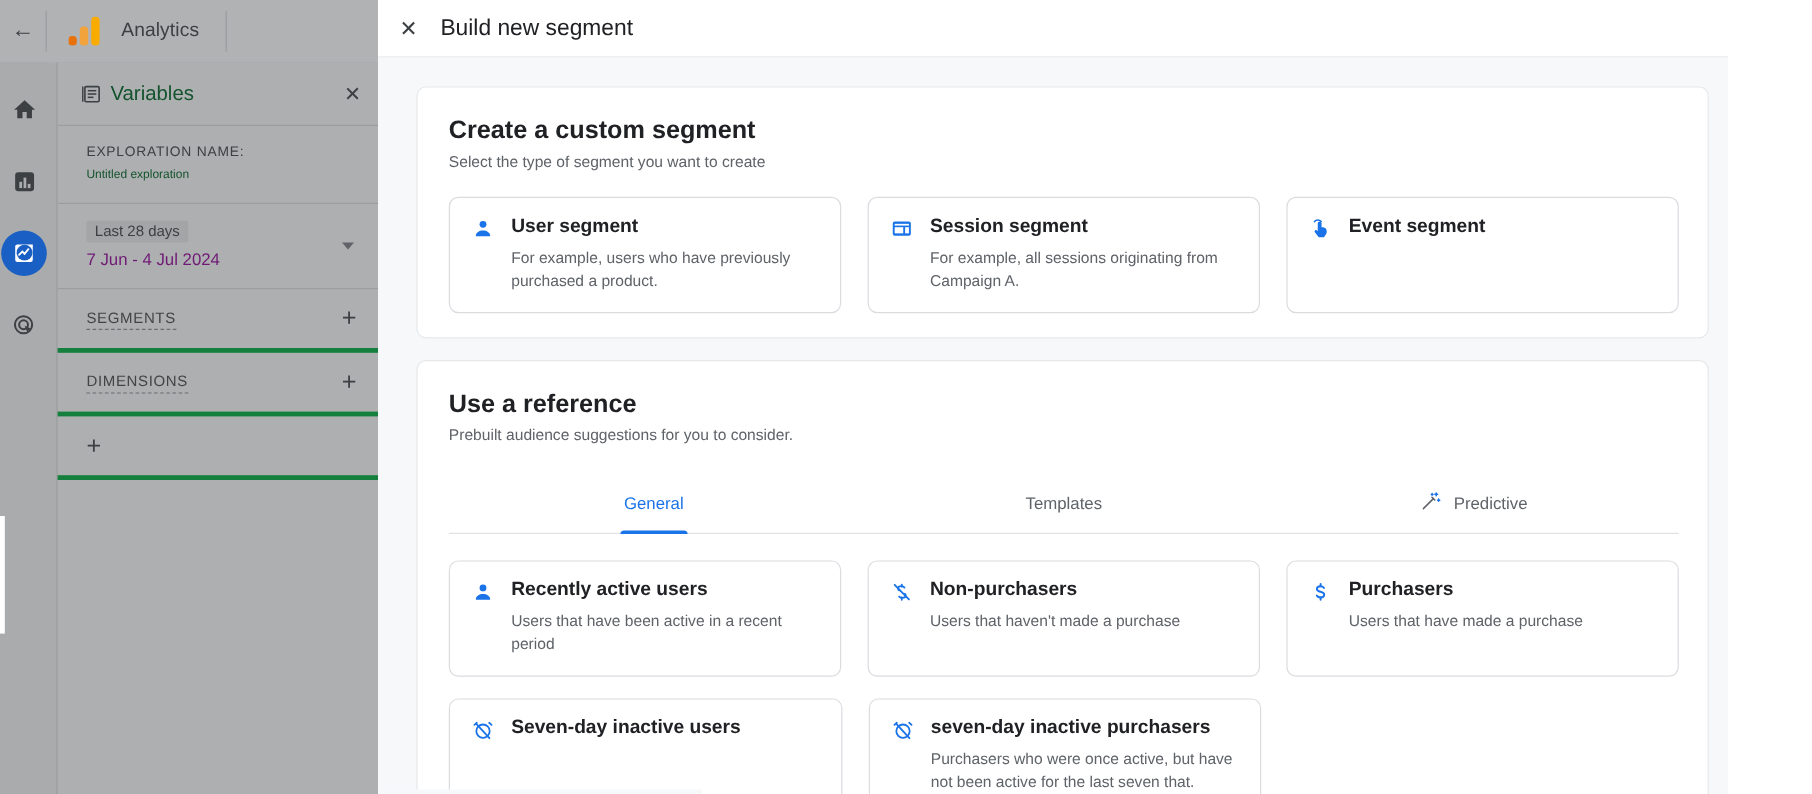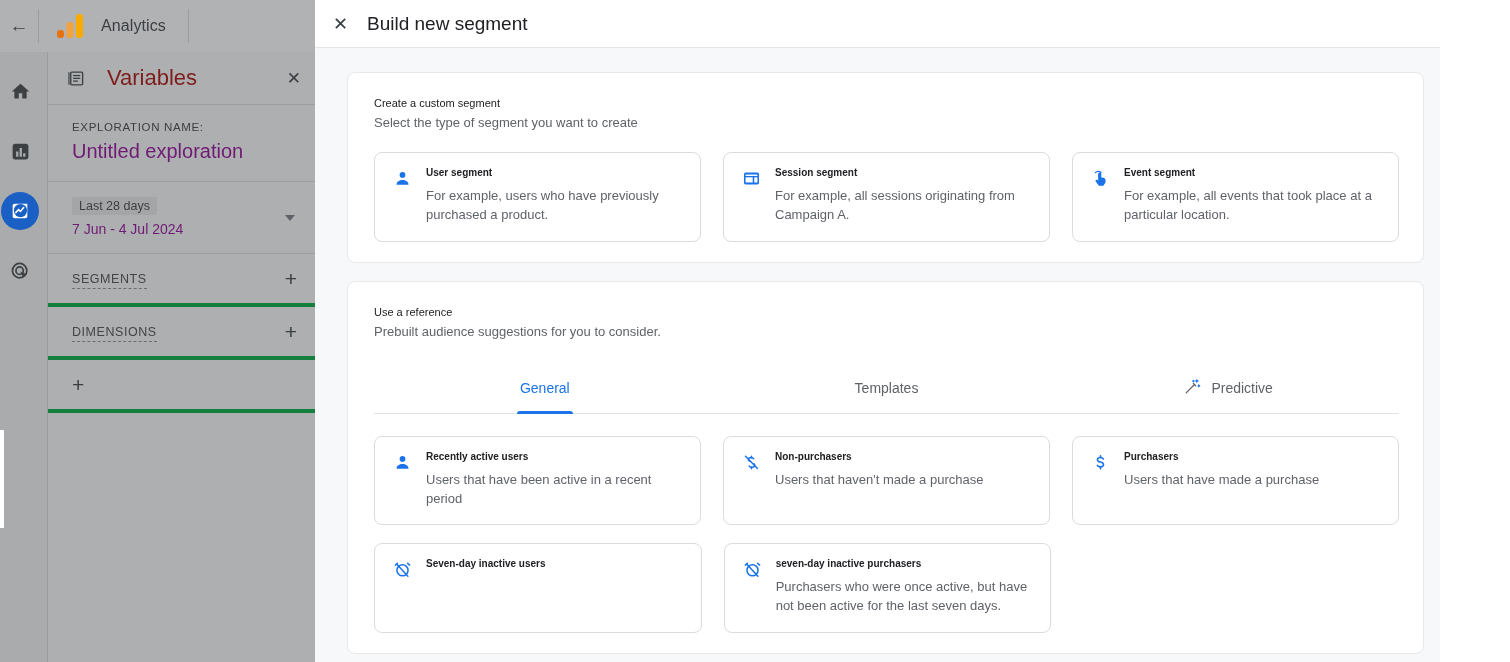--- a/index.html
+++ b/index.html
@@ -48,31 +48,31 @@
 
   .ga-panel {
     position: absolute; left: 47px; top: 52px; width: 268px; height: 610px;
     background: #adafb1; border-left: 1px solid #9a9c9e;
   }
   .panel-head {
     height: 53px; display: flex; align-items: center; padding: 0 14px 0 18px;
     border-bottom: 1px solid #9b9d9f;
   }
   .panel-head .ph-icon { color: #3c4043; display: flex; align-items: center; }
-  .panel-head .ph-title { margin-left: 22px; font-size: 22px; color: #7f1d1d; flex: 1; }
+  .panel-head .ph-title { margin-left: 7px; font-size: 17px; color: #14532d; flex: 1; }
   .panel-head .ph-close { color: #3c4043; font-size: 17px; }
 
   .panel-block {
     padding: 16px 18px 18px 24px; border-bottom: 1px solid #9b9d9f;
   }
   .pb-label {
     font-size: 11.5px; letter-spacing: .65px; color: #3c4043; font-weight: 500;
     text-transform: uppercase;
   }
-  .pb-value { margin-top: 7px; font-size: 20px; color: #701a75; }
+  .pb-value { margin-top: 7px; font-size: 10px; color: #14532d; }
 
   .panel-date {
     padding: 14px 18px 16px 24px; border-bottom: 1px solid #9b9d9f;
     position: relative;
   }
   .pd-chip {
     display: inline-block; background: #a3a5a7; color: #3c4043;
     font-size: 12.5px; padding: 2px 7px; border-radius: 2px; font-weight: 500;
   }
   .pd-range { margin-top: 6px; font-size: 14px; color: #701a75; }
@@ -120,31 +120,31 @@
   .dlg-body {
     position: absolute; left: 0; top: 48px; width: 1125px; height: 614px;
     background: #f6f8fa; padding: 24px 16px 0 32px; overflow: hidden;
   }
 
   .card {
     background: #ffffff; border: 1px solid #e6e8ea; border-radius: 8px;
     padding: 24px 24px 20px 26px;
   }
   .card + .card { margin-top: 18px; }
-  .card-title { font-size: 11px; color: #202124; font-weight: 400; }
+  .card-title { font-size: 21px; color: #202124; font-weight: 700; }
   .card-sub { margin-top: 6px; font-size: 13px; color: #5f6368; }
 
   .tile-row { display: flex; gap: 22px; margin-top: 22px; }
   .tile {
     flex: 1; border: 1px solid #dadce0; border-radius: 8px;
     padding: 14px 16px 16px 18px; display: flex; gap: 14px;
     background: #ffffff; min-height: 88px;
   }
   .tile-ico { color: #1a73e8; flex: 0 0 auto; margin-top: 2px; }
-  .tile-name { font-size: 10px; color: #202124; font-weight: 700; line-height: 1.2; }
+  .tile-name { font-size: 16px; color: #202124; font-weight: 700; line-height: 1.2; }
   .tile-desc { margin-top: 8px; font-size: 13px; color: #5f6368; line-height: 1.45; }
 
   .tabs {
     display: flex; margin-top: 26px; border-bottom: 1px solid #e0e2e5;
     position: relative;
   }
   .tab {
     flex: 1; display: flex; align-items: center; justify-content: center;
     gap: 9px; padding: 12px 0 14px; font-size: 14px; color: #5f6368;
     position: relative;
@@ -319,21 +319,20 @@
 
           <div class="tile">
             <span class="tile-ico">
               <svg width="19" height="19" viewBox="0 0 24 24" fill="currentColor">
                 <path d="M9 11.2V6.4a2 2 0 0 1 4 0v4.3h.9c2.6 0 4.6 1.5 4.6 4.1 0 2.1-.9 3.6-2.3 5.3l-.6.9H10l-4-5.1c-.5-.7-.4-1.6.3-2.1.6-.5 1.5-.4 2 .2l.7.9z"></path>
                 <path d="M5.6 4.6a4.6 4.6 0 0 1 7-.1" fill="none" stroke="currentColor" stroke-width="1.7" stroke-linecap="round"></path>
               </svg>
             </span>
             <div>
               <div class="tile-name">Event segment</div>
-              <div class="tile-desc">For example, all events that took place at a particular location.</div>
             </div>
           </div>
 
         </div>
       </div>
 
       <div class="card">
         <div class="card-title">Use a reference</div>
         <div class="card-sub">Prebuilt audience suggestions for you to consider.</div>
 
@@ -422,21 +421,21 @@
             <div class="ref-tile">
               <span class="tile-ico">
                 <svg width="19" height="19" viewBox="0 0 24 24" fill="none" stroke="currentColor" stroke-width="1.9" stroke-linecap="round">
                   <circle cx="12" cy="13" r="7"></circle>
                   <path d="M5.5 4.2L3 6.4M18.5 4.2L21 6.4"></path>
                   <path d="M5.2 5.6l13.6 14.8"></path>
                 </svg>
               </span>
               <div>
                 <div class="tile-name">seven-day inactive purchasers</div>
-                <div class="tile-desc">Purchasers who were once active, but have not been active for the last seven days.</div>
+                <div class="tile-desc">Purchasers who were once active, but have not been active for the last seven that.</div>
               </div>
             </div>
 
             <div class="ref-tile empty"></div>
 
           </div>
         </div>
       </div>
 
     </div>

